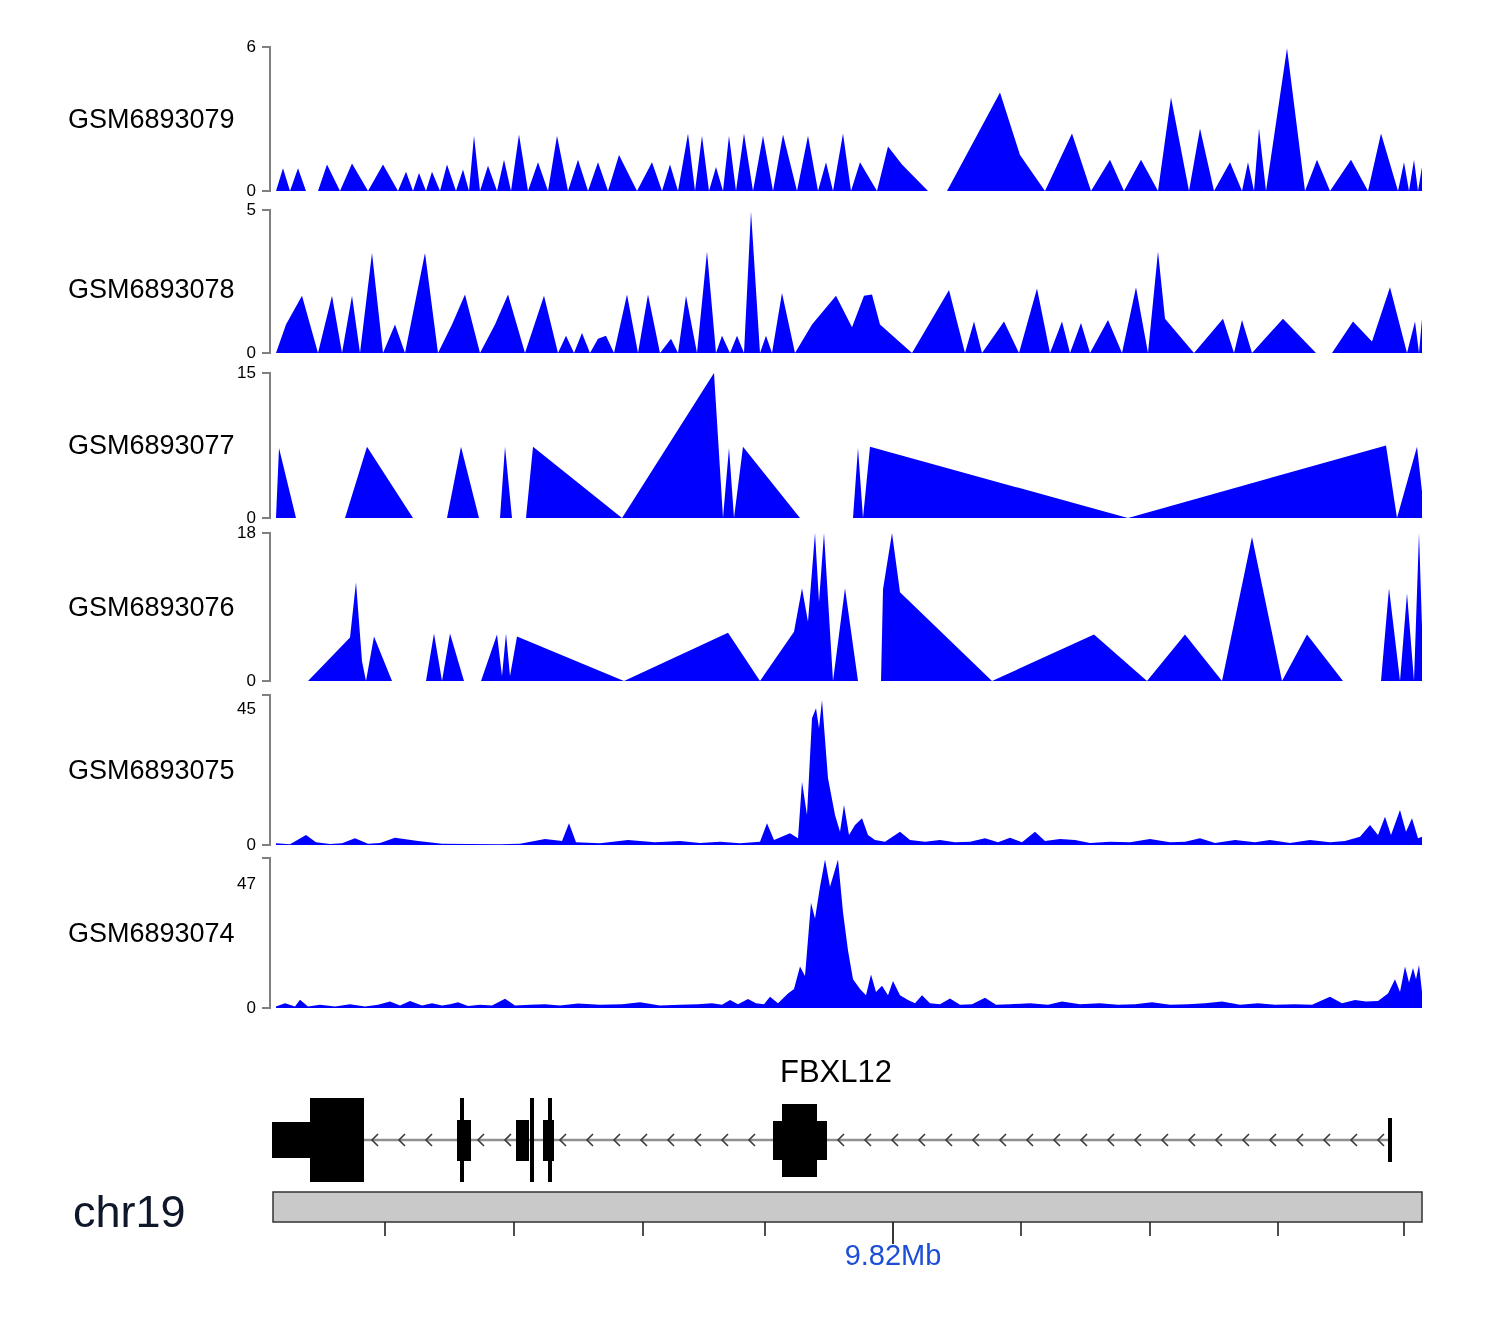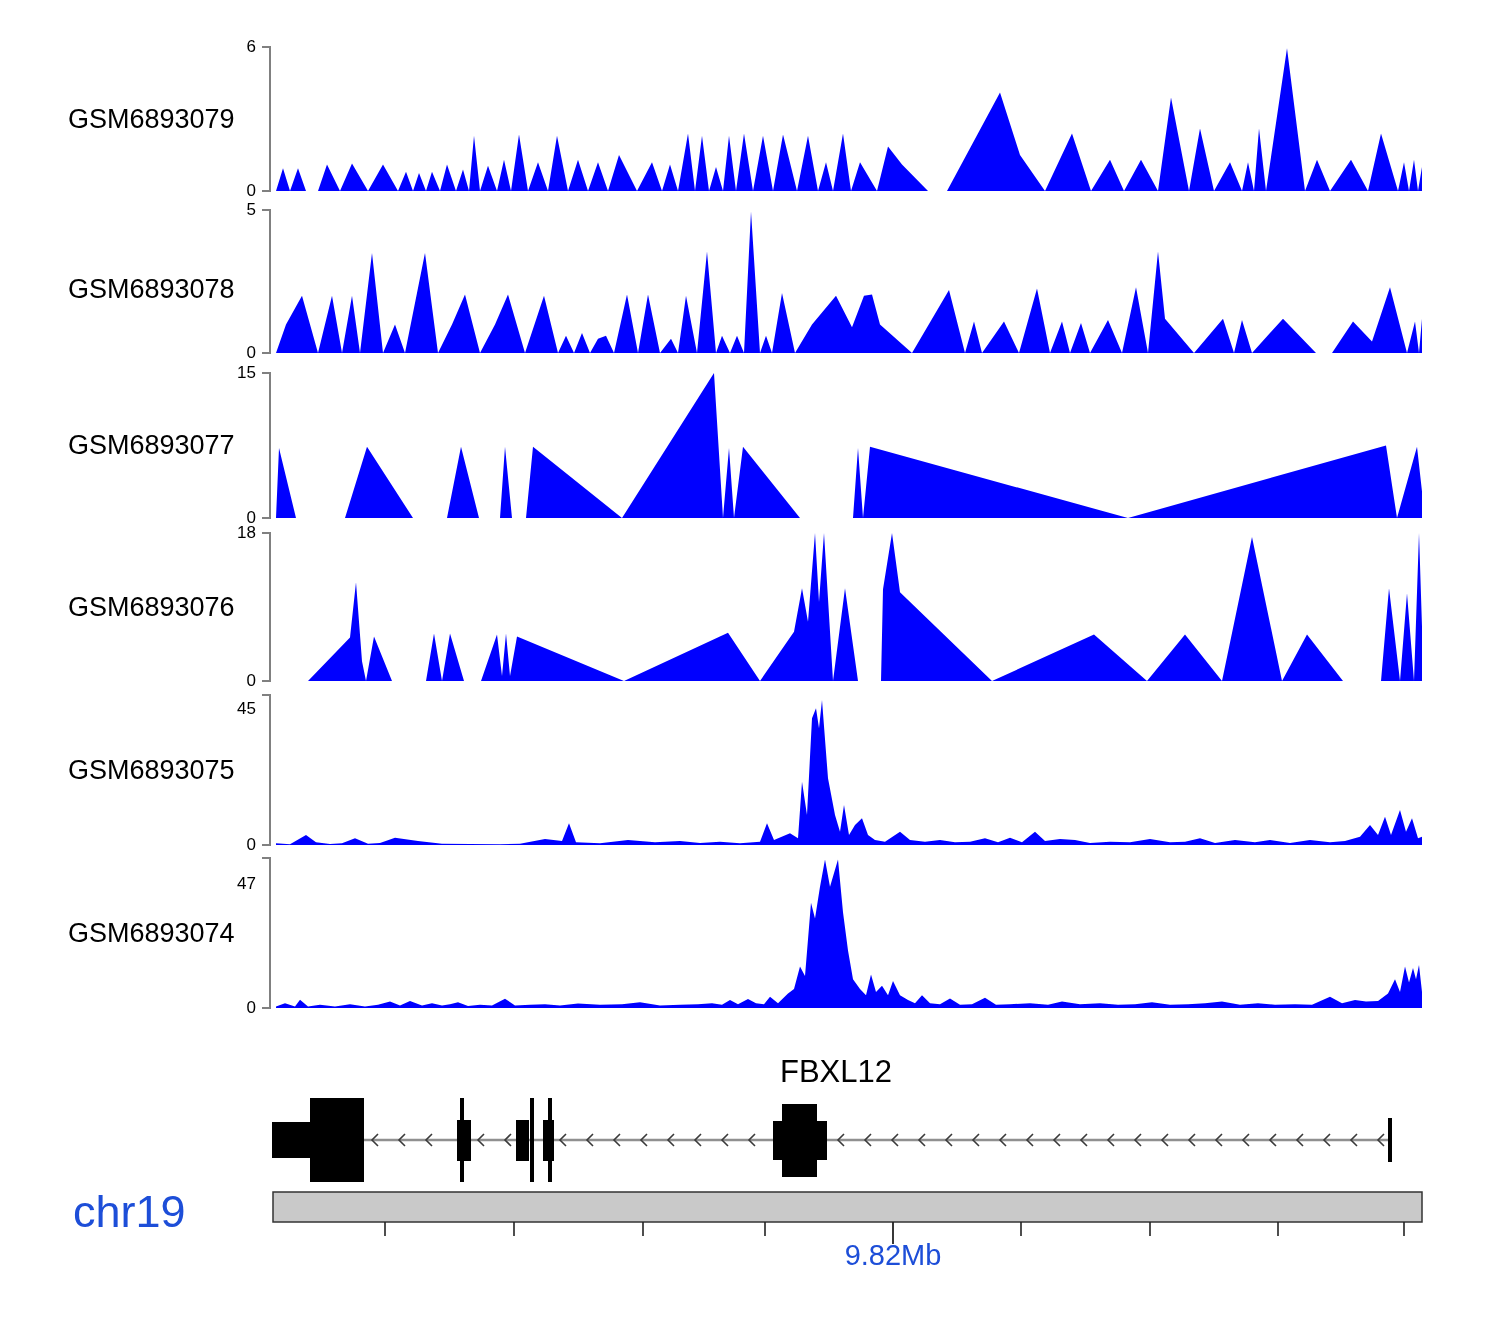--- a/index.html
+++ b/index.html
@@ -19,21 +19,21 @@
   .ytick{
     position:absolute;left:198px;width:58px;
     font-size:17px;color:#000;text-align:right;line-height:17px;
   }
   .gene-name{
     position:absolute;left:736px;top:1056px;width:200px;
     font-size:31px;color:#000000;text-align:center;line-height:32px;
   }
   .chrom-label{
     position:absolute;left:73px;top:1189px;width:200px;
-    font-size:45px;color:#1d4ed8;text-align:left;line-height:46px;
+    font-size:45px;color:#0f172a;text-align:left;line-height:46px;
   }
   .mb-label{
     position:absolute;left:793px;top:1240px;width:200px;
     font-size:29px;color:#1d4ed8;text-align:center;line-height:30px;
   }
 </style>
 </head>
 <body>
 
 <div class="figure">

